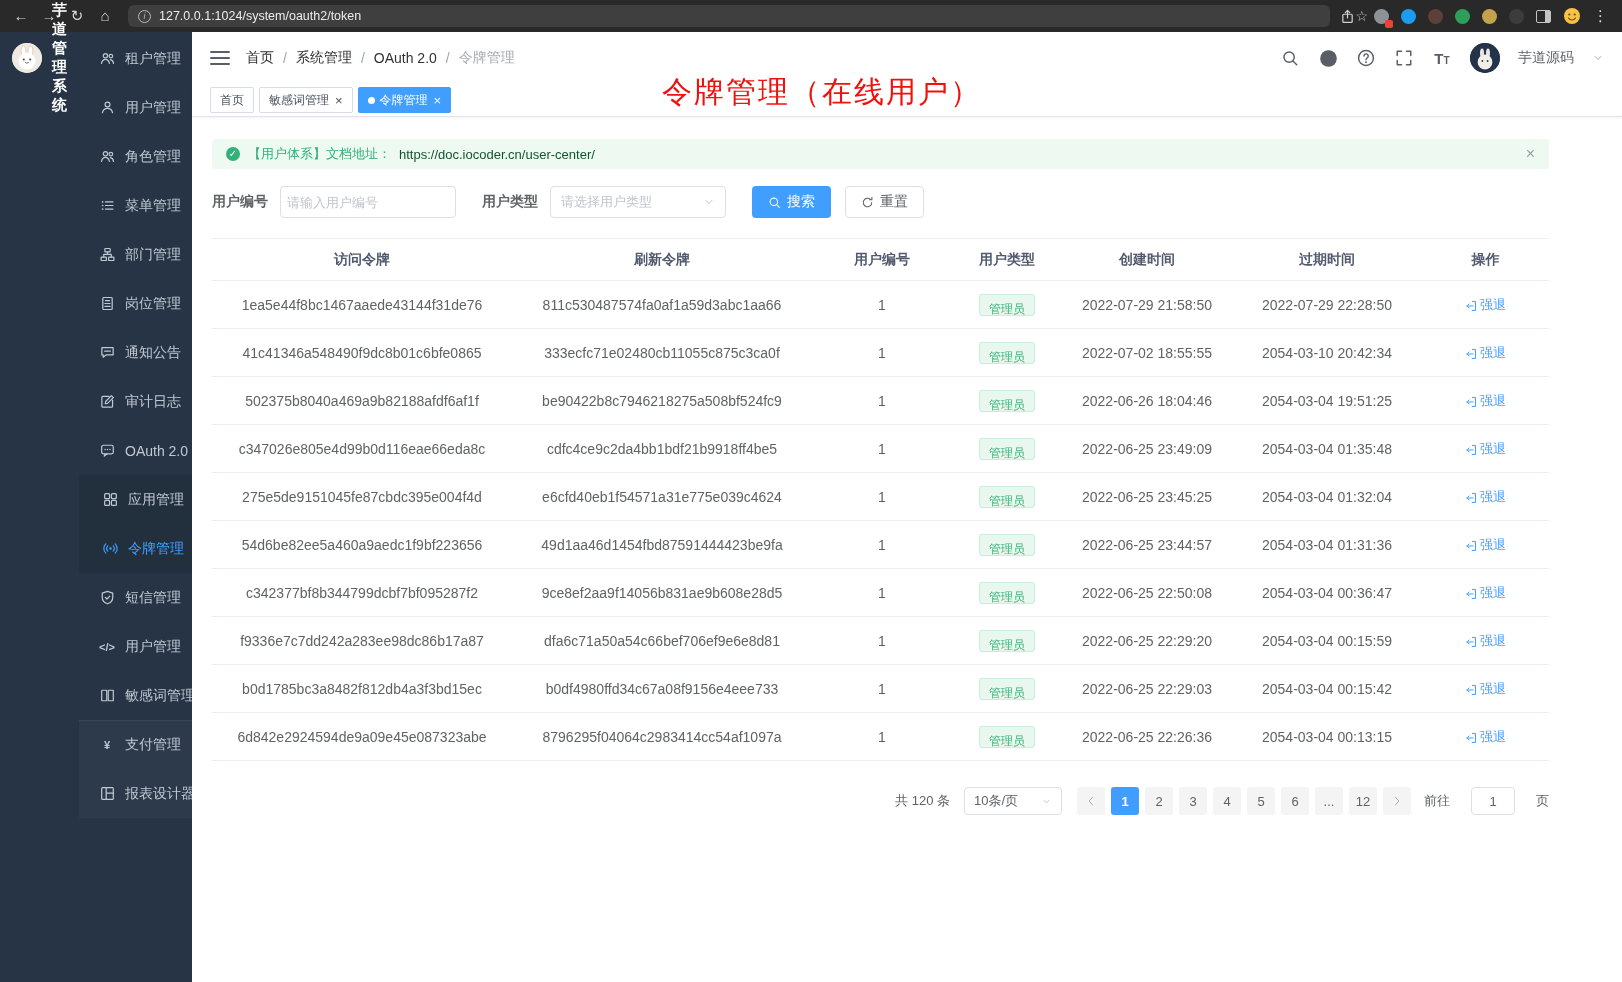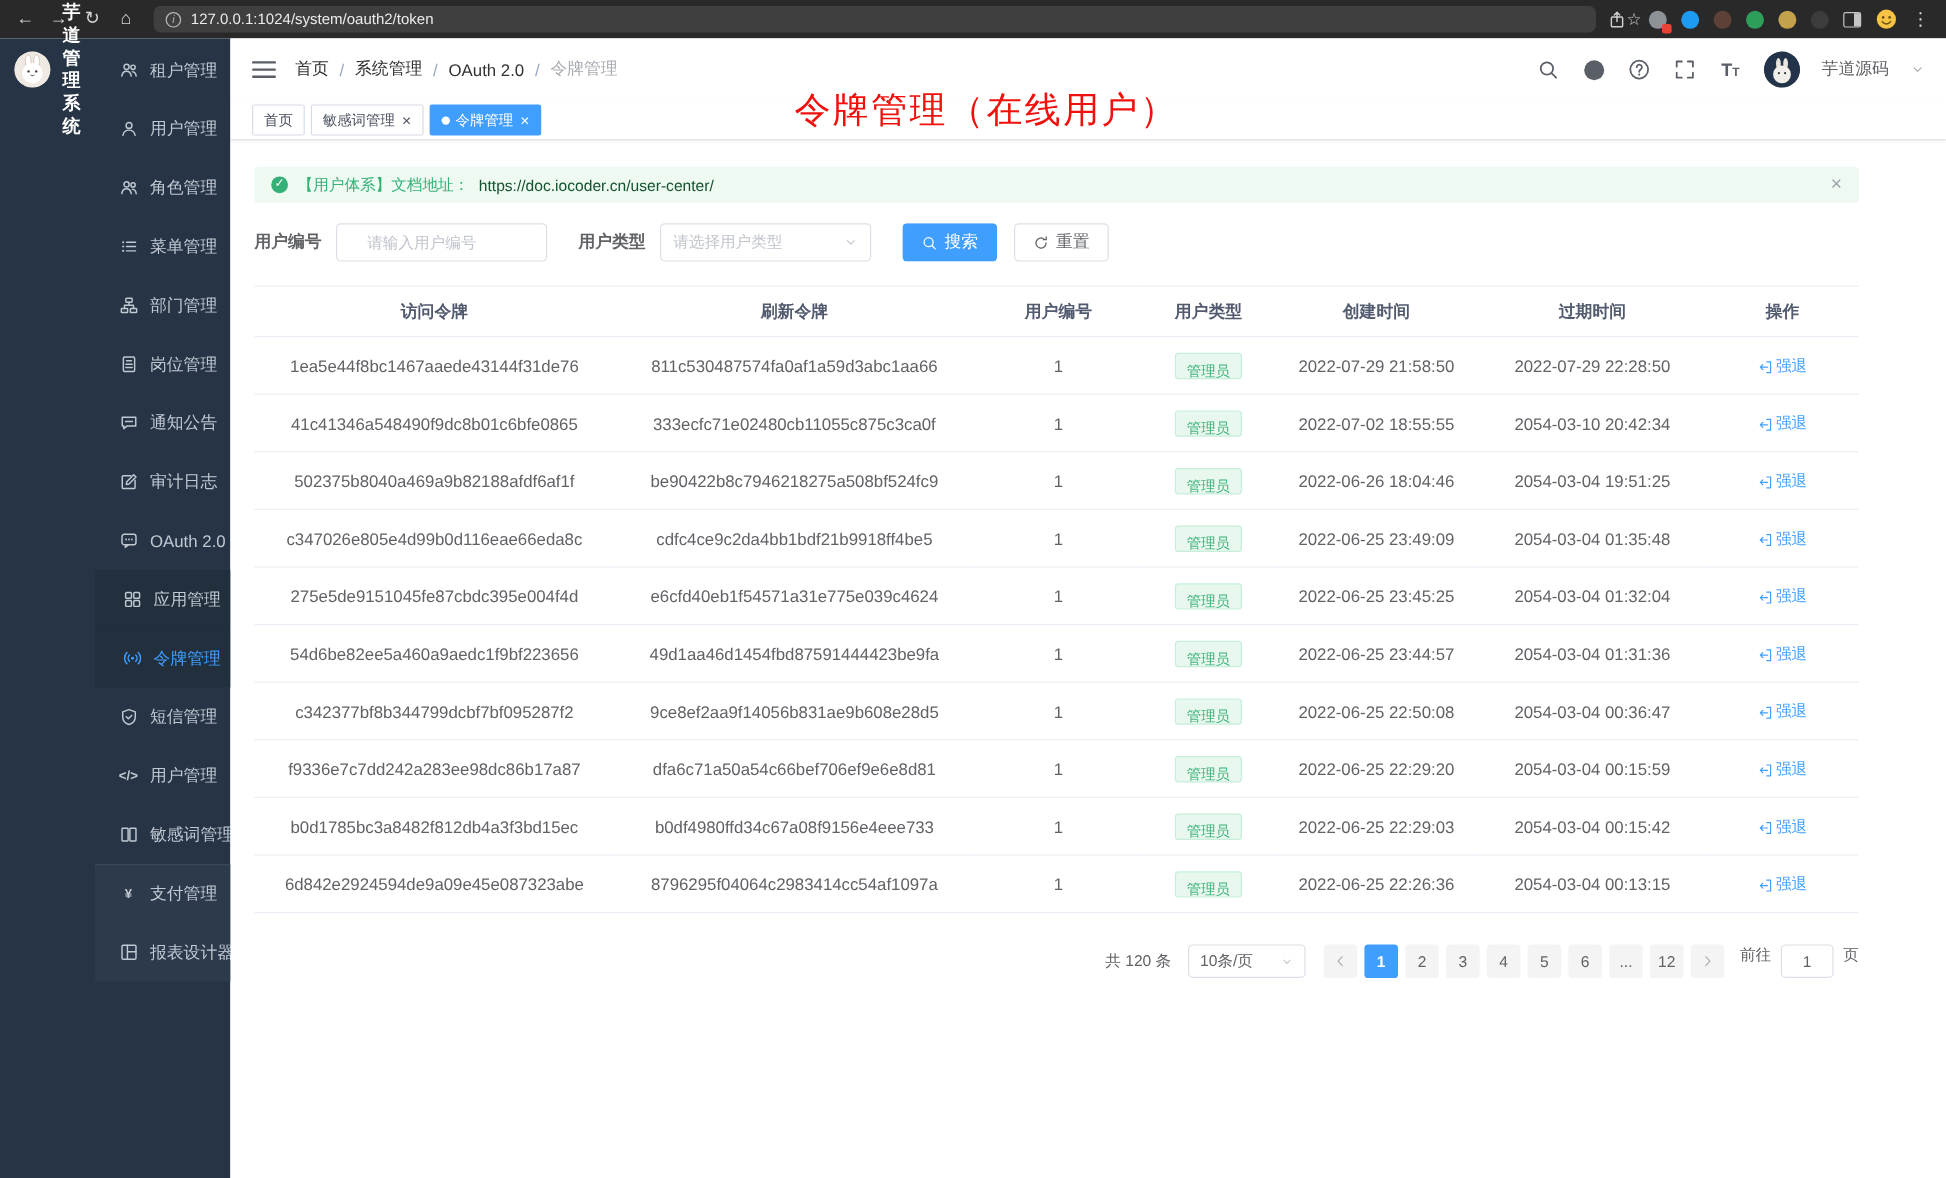--- a/index.html
+++ b/index.html
@@ -73,21 +73,21 @@
 .content{padding:22px 0 0 20px;flex:1}
 .alert{width:1337px;height:30px;background:#edf9f1;border-radius:3px;display:flex;align-items:center;gap:8px;
   padding:0 14px;font-size:13px;color:#34b178}
 .alert-check{width:14px;height:14px;border-radius:50%;background:#34b178;color:#fff;font-size:10px;line-height:14px;
   text-align:center;flex:none}
 .alert-link{color:#14532d;text-decoration:none;cursor:pointer}
 .alert-close{margin-left:auto;color:#9aa0a6;font-size:16px;cursor:pointer;line-height:1}
 
 .filters{margin-top:17px;display:flex;align-items:center;font-size:14px}
 .filters label{font-weight:700;color:#606266;margin-right:12px;white-space:nowrap}
-.inp{width:176px;height:32px;border:1px solid #dcdfe6;border-radius:4px;padding:0 25px;font-size:13px;color:#606266;
+.inp{width:176px;height:32px;border:1px solid #dcdfe6;border-radius:4px;padding:0 6px;font-size:13px;color:#606266;
   outline:none;margin-right:26px;font-family:inherit}
 .inp::placeholder{color:#c0c4cc}
 .select{width:176px;height:32px;border:1px solid #dcdfe6;border-radius:4px;display:flex;align-items:center;
   justify-content:space-between;padding:0 10px;margin-right:26px;cursor:pointer}
 .select .ph{color:#c0c4cc;font-size:13px}
 .select .caret{color:#c0c4cc;display:flex}
 .btn{height:32px;border-radius:4px;border:1px solid transparent;display:inline-flex;align-items:center;gap:6px;
   padding:0 15px;font-size:14px;cursor:pointer;background:#fff;font-family:inherit}
 .btn.primary{background:#409eff;color:#fff;margin-right:14px}
 .btn.plain{border-color:#dcdfe6;color:#606266}
@@ -102,21 +102,21 @@
 
 .pagination{width:1337px;margin-top:26px;display:flex;align-items:center;justify-content:flex-end;font-size:13px;color:#606266}
 .pg-total{margin-right:14px}
 .pg-size{width:98px;height:28px;border:1px solid #dcdfe6;border-radius:4px;display:flex;align-items:center;
   justify-content:space-between;padding:0 9px;margin-right:12px;cursor:pointer;color:#606266}
 .pg-size .caret{color:#c0c4cc;display:flex}
 .pg-btn{min-width:28px;height:28px;margin:0 3px;background:#f4f4f5;border-radius:3px;display:flex;align-items:center;
   justify-content:center;cursor:pointer;font-size:13px;color:#606266;padding:0 4px}
 .pg-btn.active{background:#409eff;color:#fff;font-weight:700}
 .pg-btn.nav{color:#a8abb2}
-.pg-goto{display:flex;gap:8px;margin-left:10px}
+.pg-goto{display:flex;align-items:center;gap:21px;margin-left:10px}
 .pg-input{width:44px;height:28px;border:1px solid #dcdfe6;border-radius:4px;text-align:center;font-size:13px;
   color:#606266;outline:none;font-family:inherit}
 
 .annotation{position:absolute;top:40px;left:470px;font-size:30px;font-weight:400;color:#f0100c;letter-spacing:2px;
   pointer-events:none;white-space:nowrap}
 </style>
 </head>
 <body>
 
 <div class="chrome">

